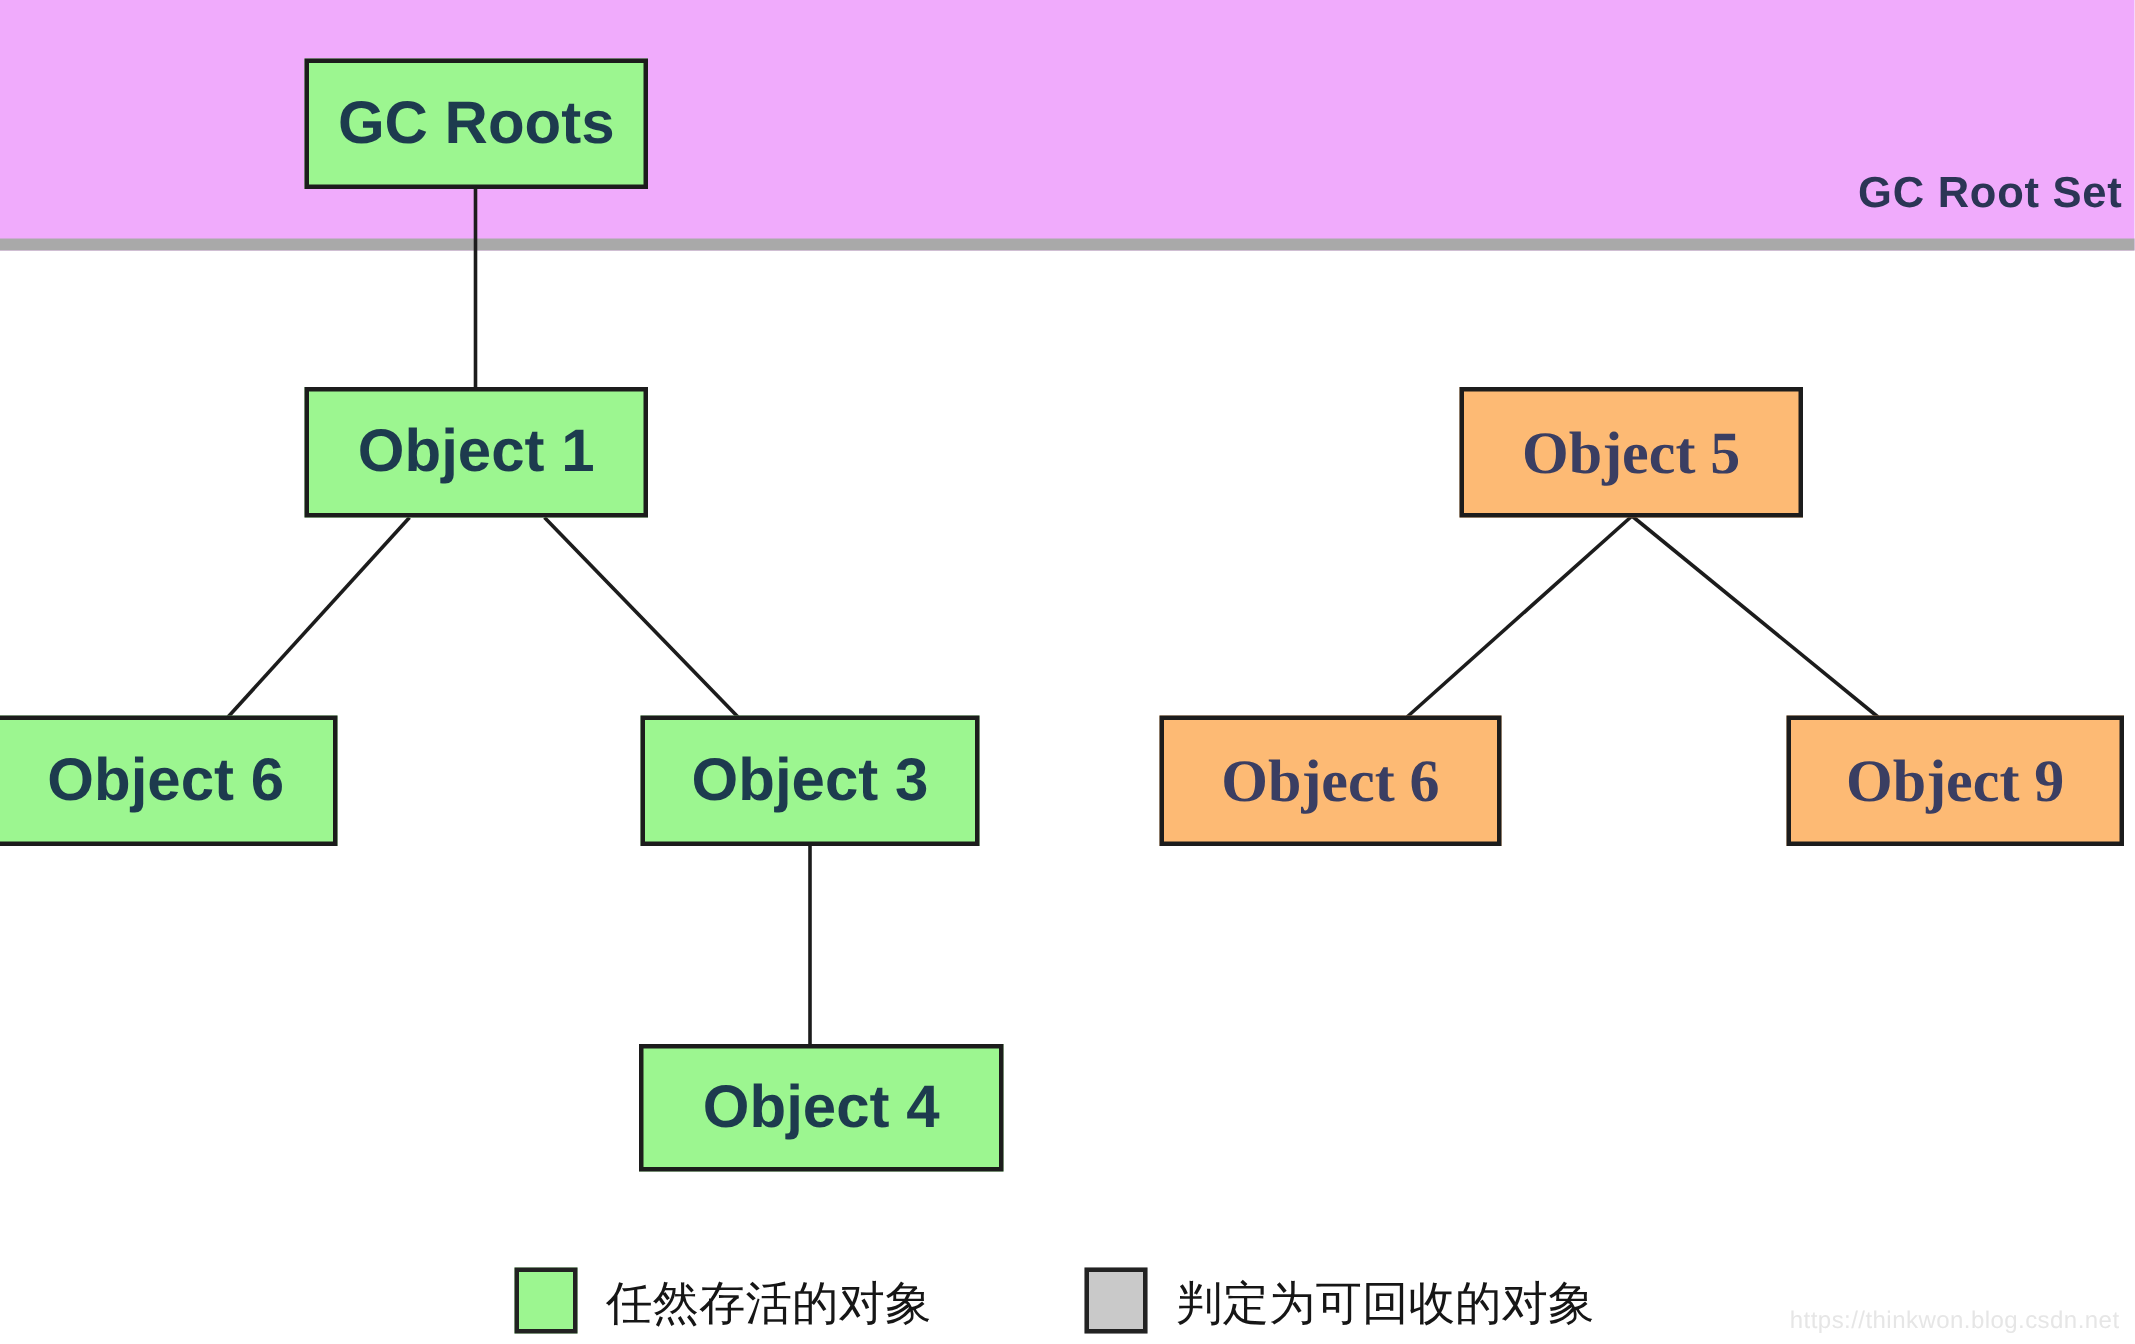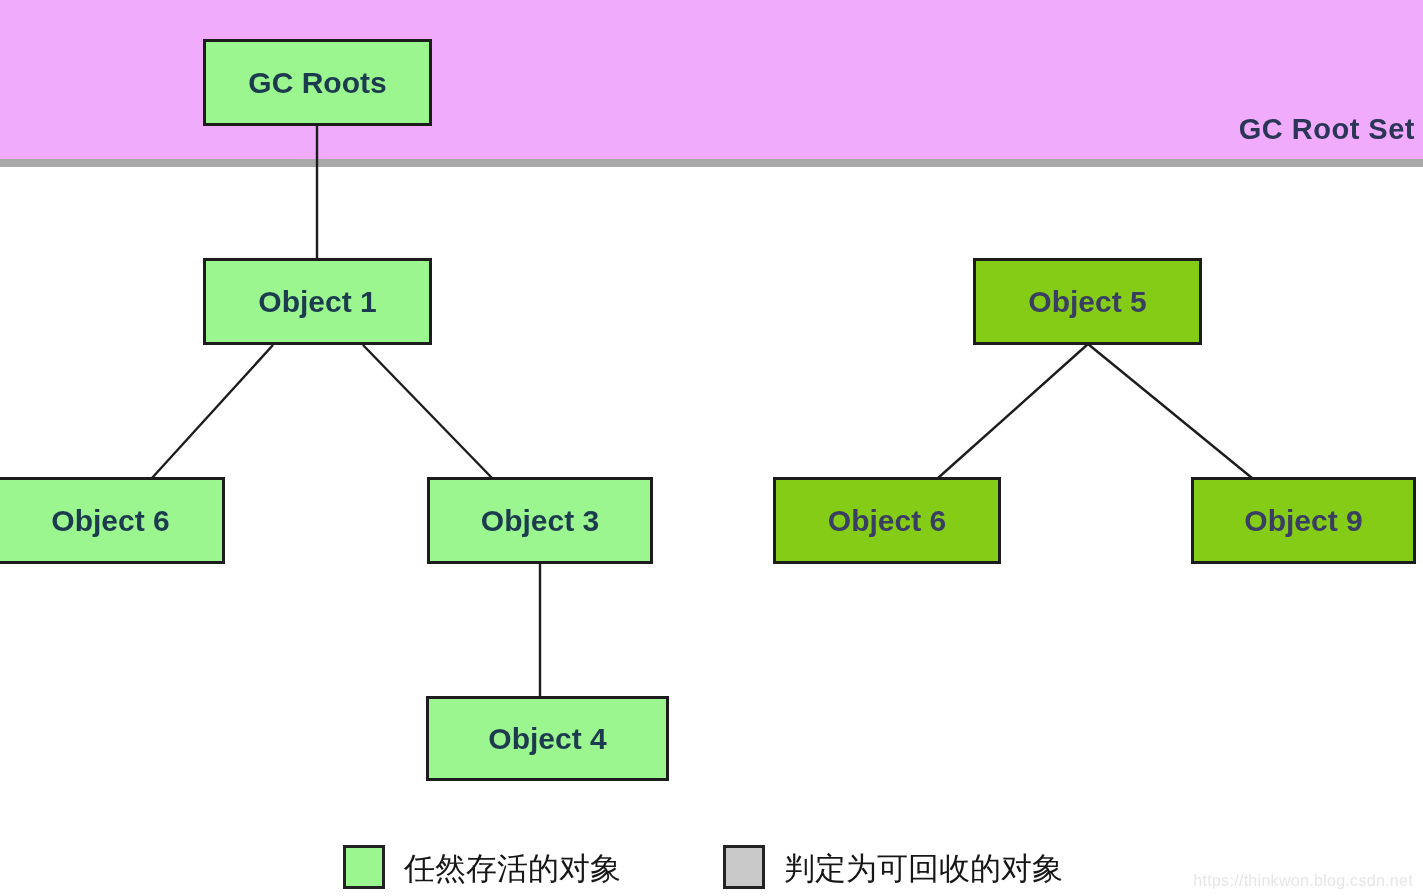--- a/index.html
+++ b/index.html
@@ -30,24 +30,24 @@
   
   svg.edges { position: absolute; left: 0; top: 0; width: 1423px; height: 896px; pointer-events: none; }
   svg.edges line { stroke: #1c1c1c; stroke-width: 2.4; }
 
   
   .node {
     position: absolute;
     width: 229px; height: 87px;
     border: 3px solid #1c1c1c;
     display: flex; align-items: center; justify-content: center;
-    font-size: 30px; font-weight: bold;
+    font-size: 40px; font-weight: bold;
   }
   .node.live { background: #9cf690; color: #1d3b4e; }
-  .node.collectable { background: #84cc16; color: #3a3e62; }
+  .node.collectable { background: #fdba74; color: #3a3e62; font-family: Liberation Serif, serif; }
 
   #node-gc-roots { left: 203px; top: 39px; }
   #node-object-1 { left: 203px; top: 258px; }
   #node-object-5 { left: 973px; top: 258px; }
   #node-object-2 { left: -4px;  top: 477px; }
   #node-object-3 { left: 427px; top: 477px; width: 226px; }
   #node-object-6 { left: 773px; top: 477px; width: 228px; }
   #node-object-7 { left: 1191px; top: 477px; width: 225px; }
   #node-object-4 { left: 426px; top: 696px; width: 243px; height: 85px; }
 

